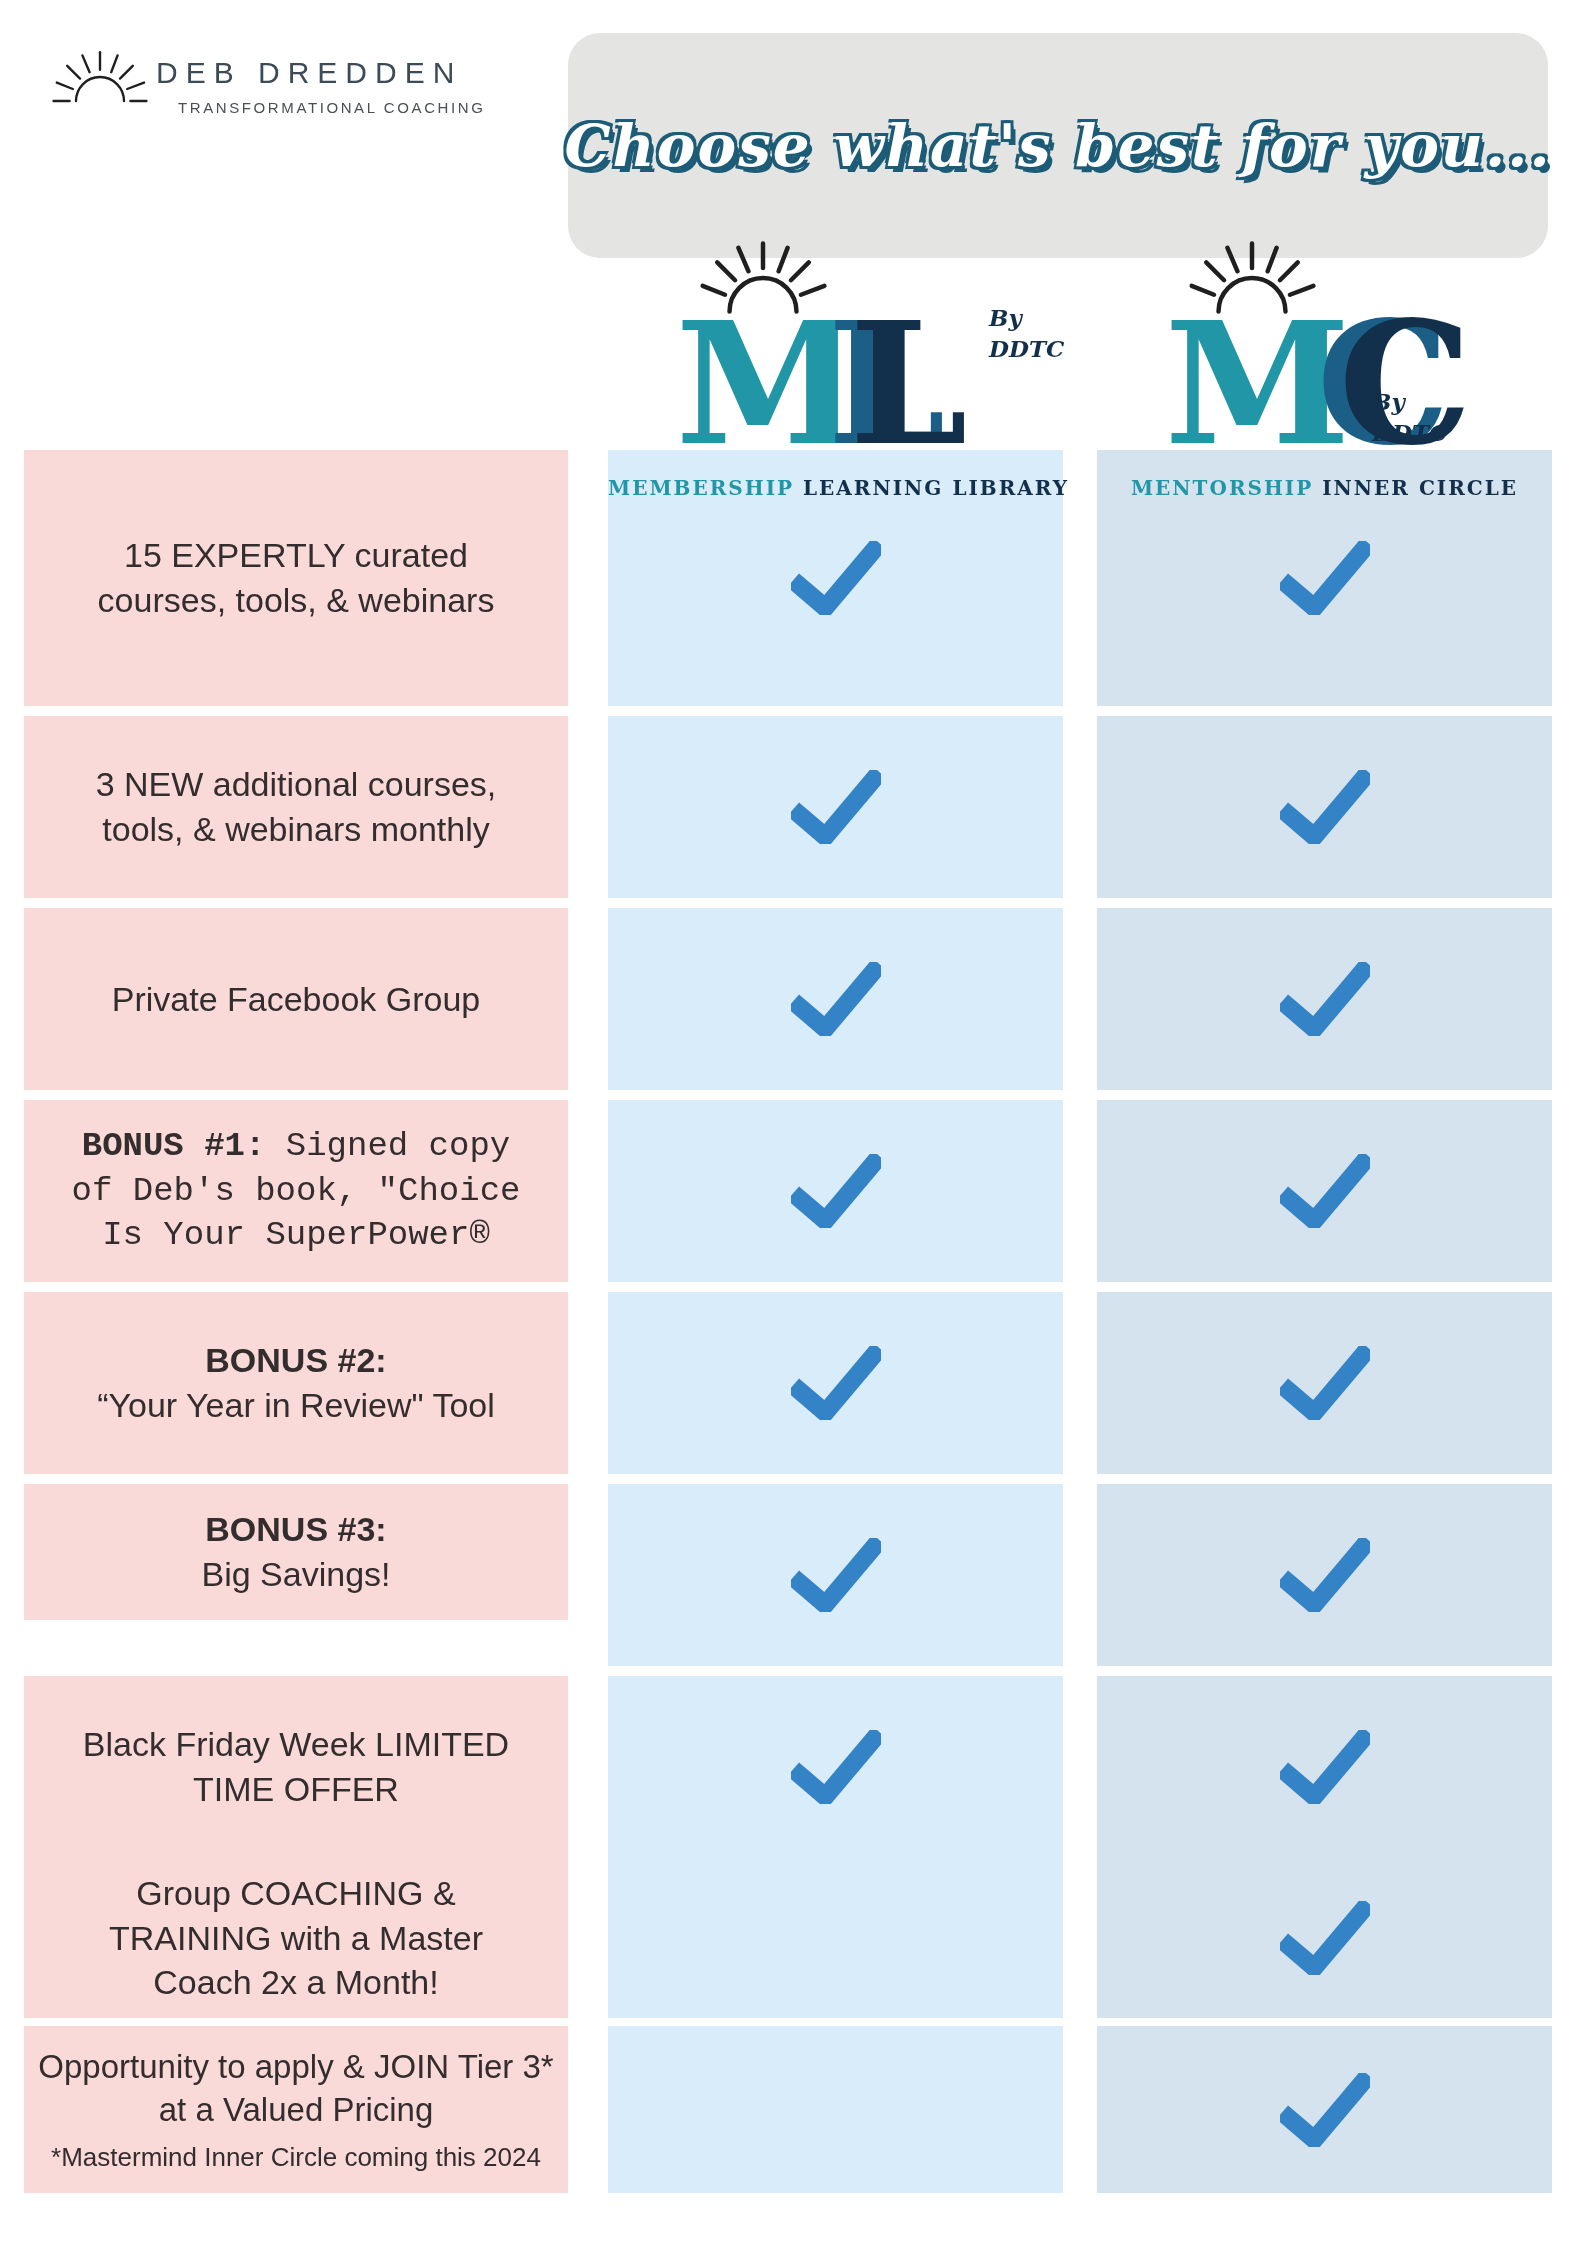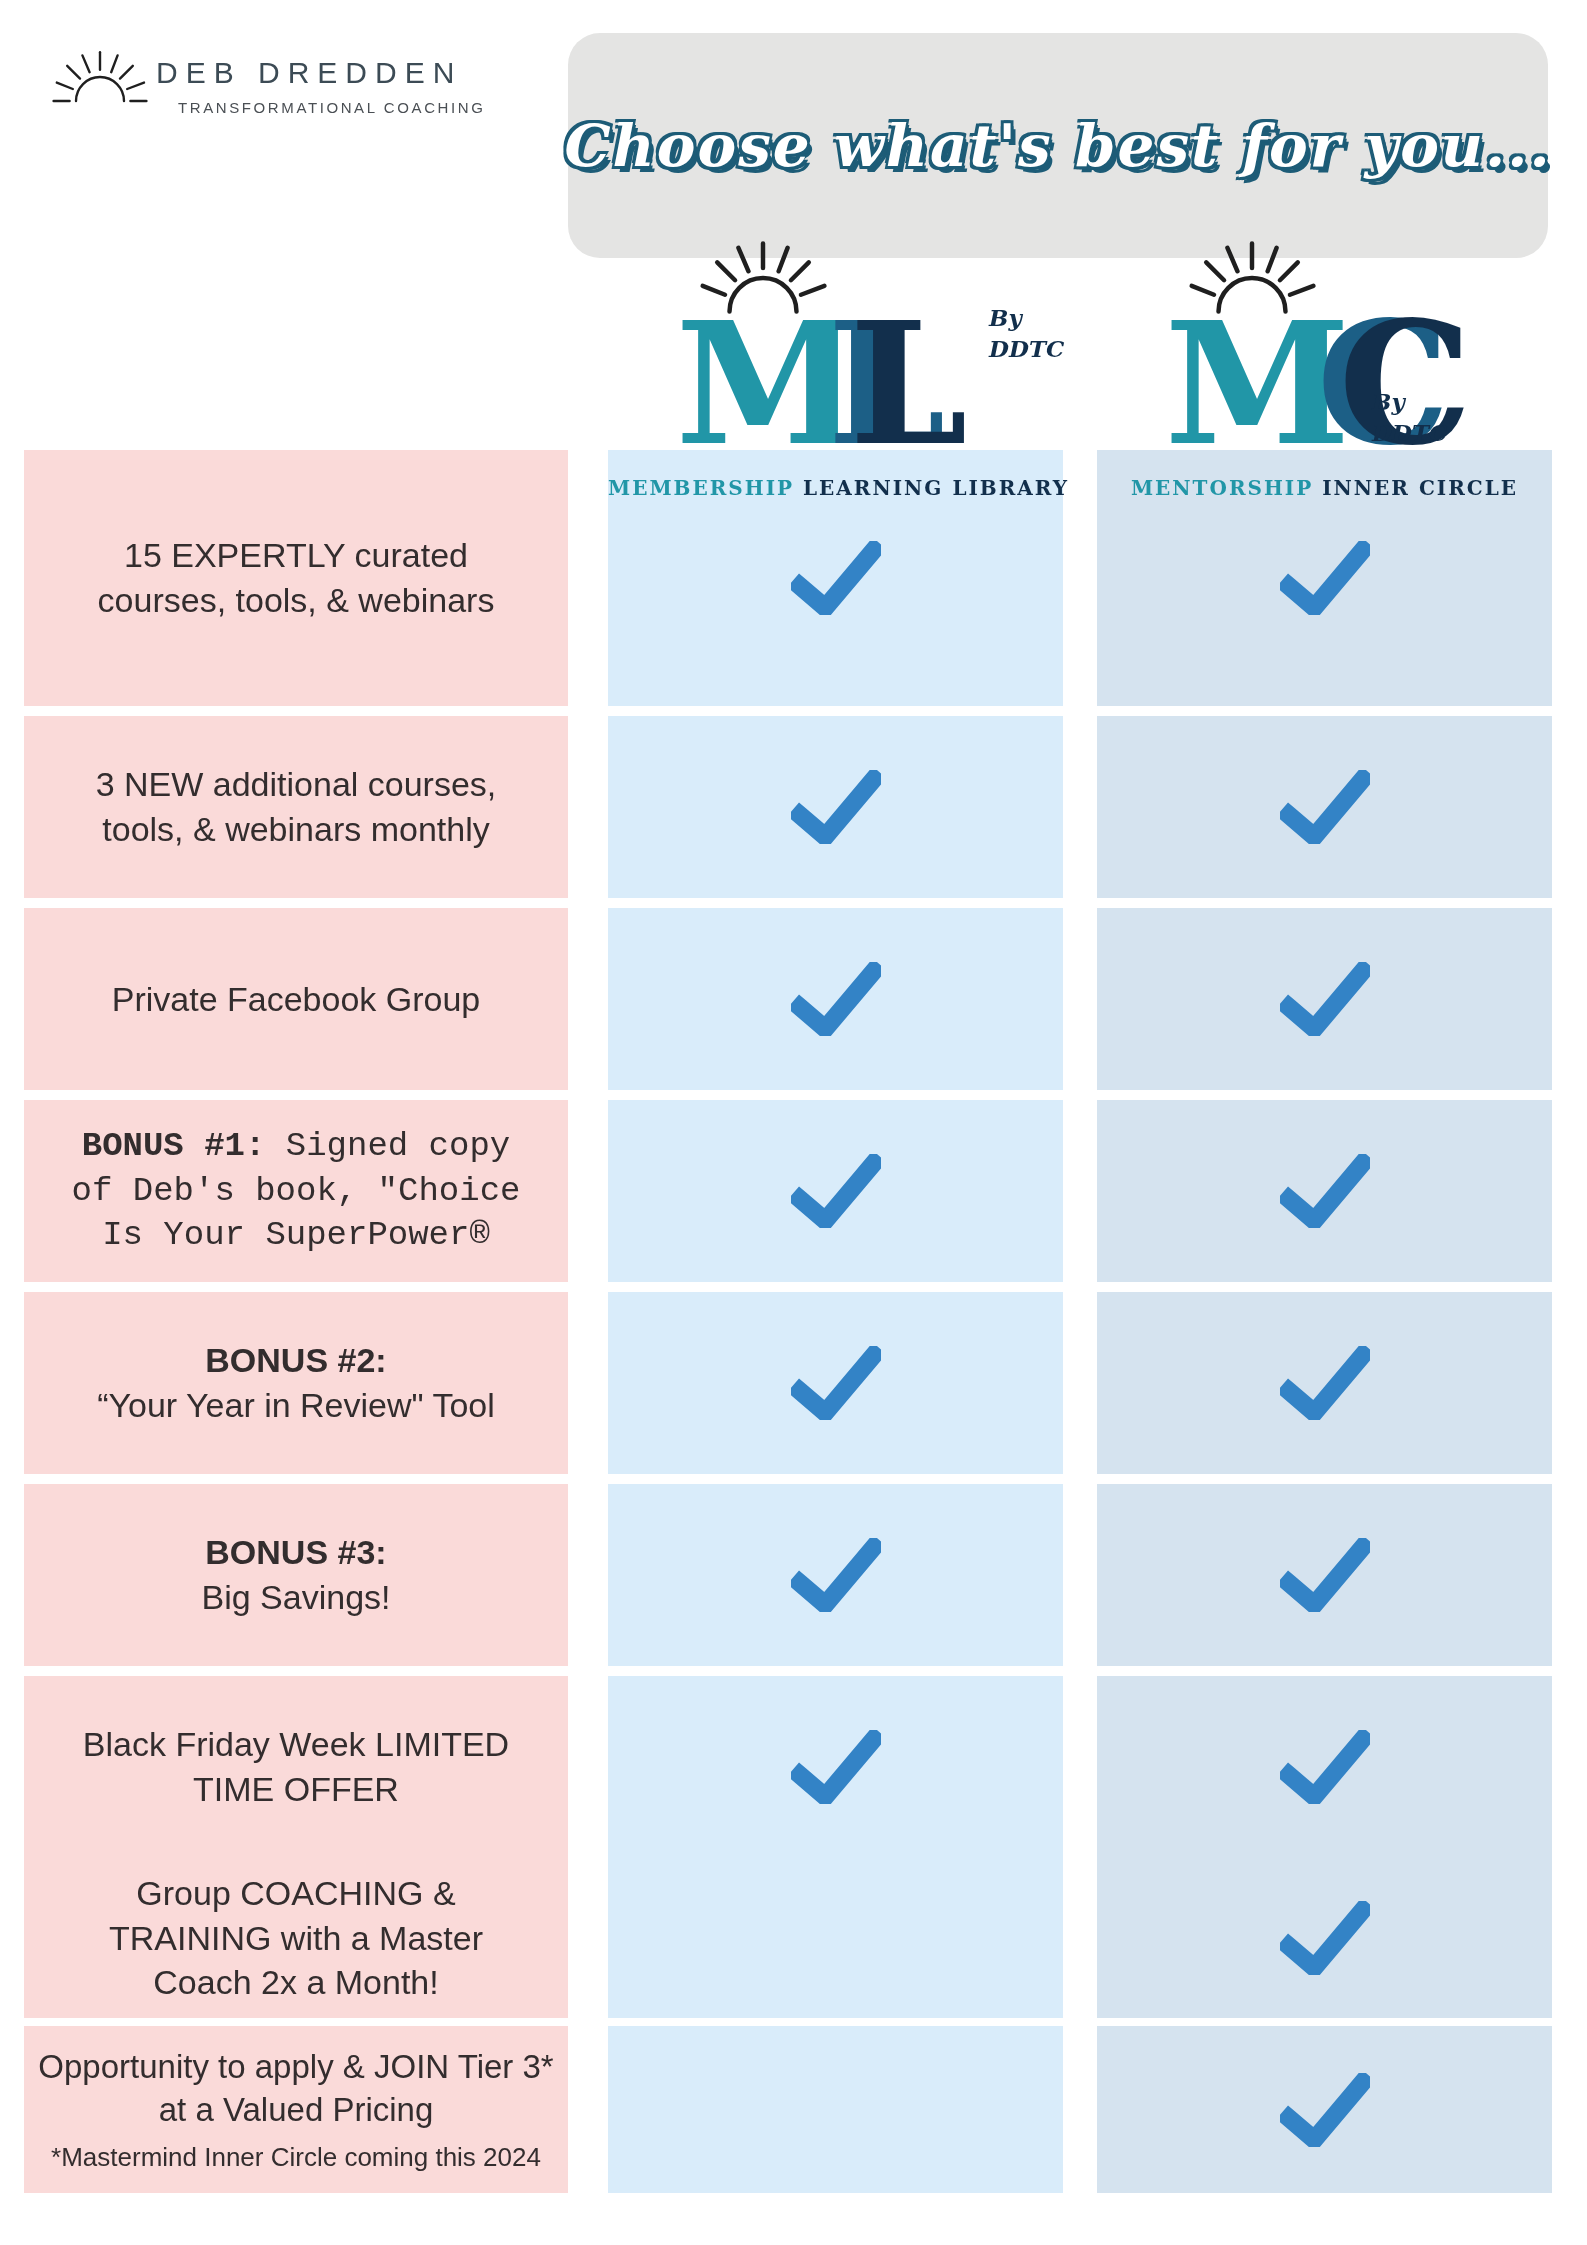--- a/index.html
+++ b/index.html
@@ -205,21 +205,21 @@
     <svg class="check" viewBox="0 0 100 82">
         <path d="M10 50 L38 74 L92 10" fill="none" stroke="var(--check)" stroke-width="20" stroke-linecap="square"></path>
       </svg>
   </div>
   <div class="cell mccell" style="top:1292px;height:182px;">
     <svg class="check" viewBox="0 0 100 82">
         <path d="M10 50 L38 74 L92 10" fill="none" stroke="var(--check)" stroke-width="20" stroke-linecap="square"></path>
       </svg>
   </div>
 
-  <div class="cell feature" style="top:1484px;height:182px;">
+  <div class="cell feature" style="top:1484px;height:136px;">
     <div class="ft">
         <div class="b">BONUS #3:</div>
         <div>Big Savings!</div>
       </div>
   </div>
   <div class="cell mlcell" style="top:1484px;height:182px;">
     <svg class="check" viewBox="0 0 100 82">
         <path d="M10 50 L38 74 L92 10" fill="none" stroke="var(--check)" stroke-width="20" stroke-linecap="square"></path>
       </svg>
   </div>

